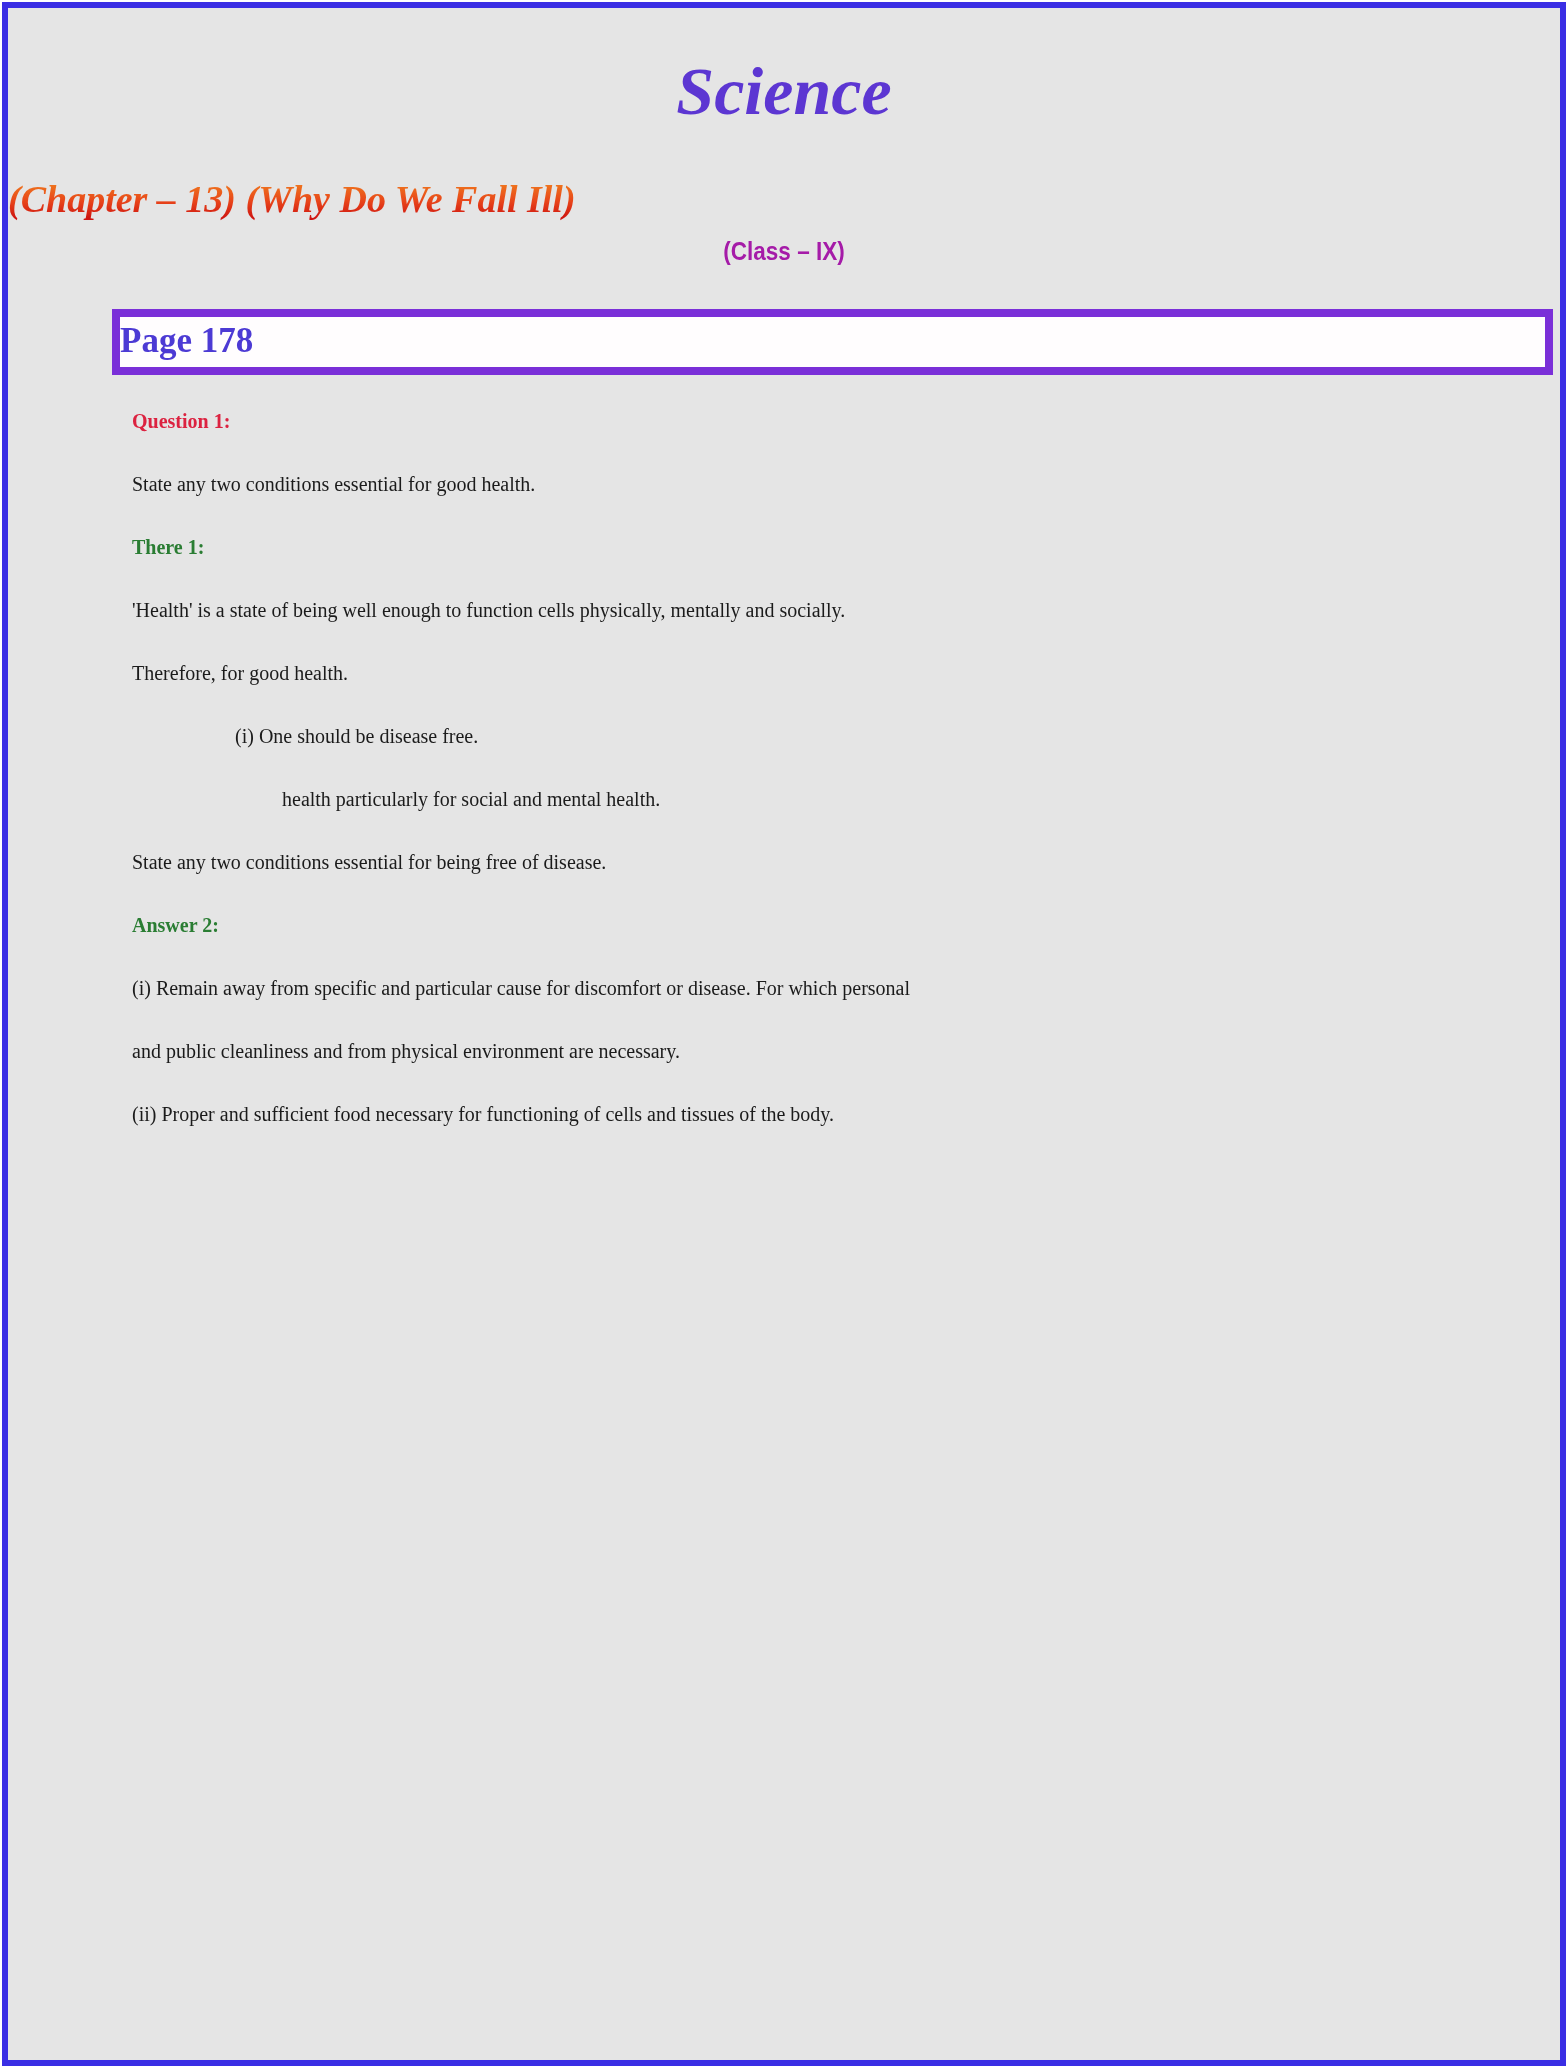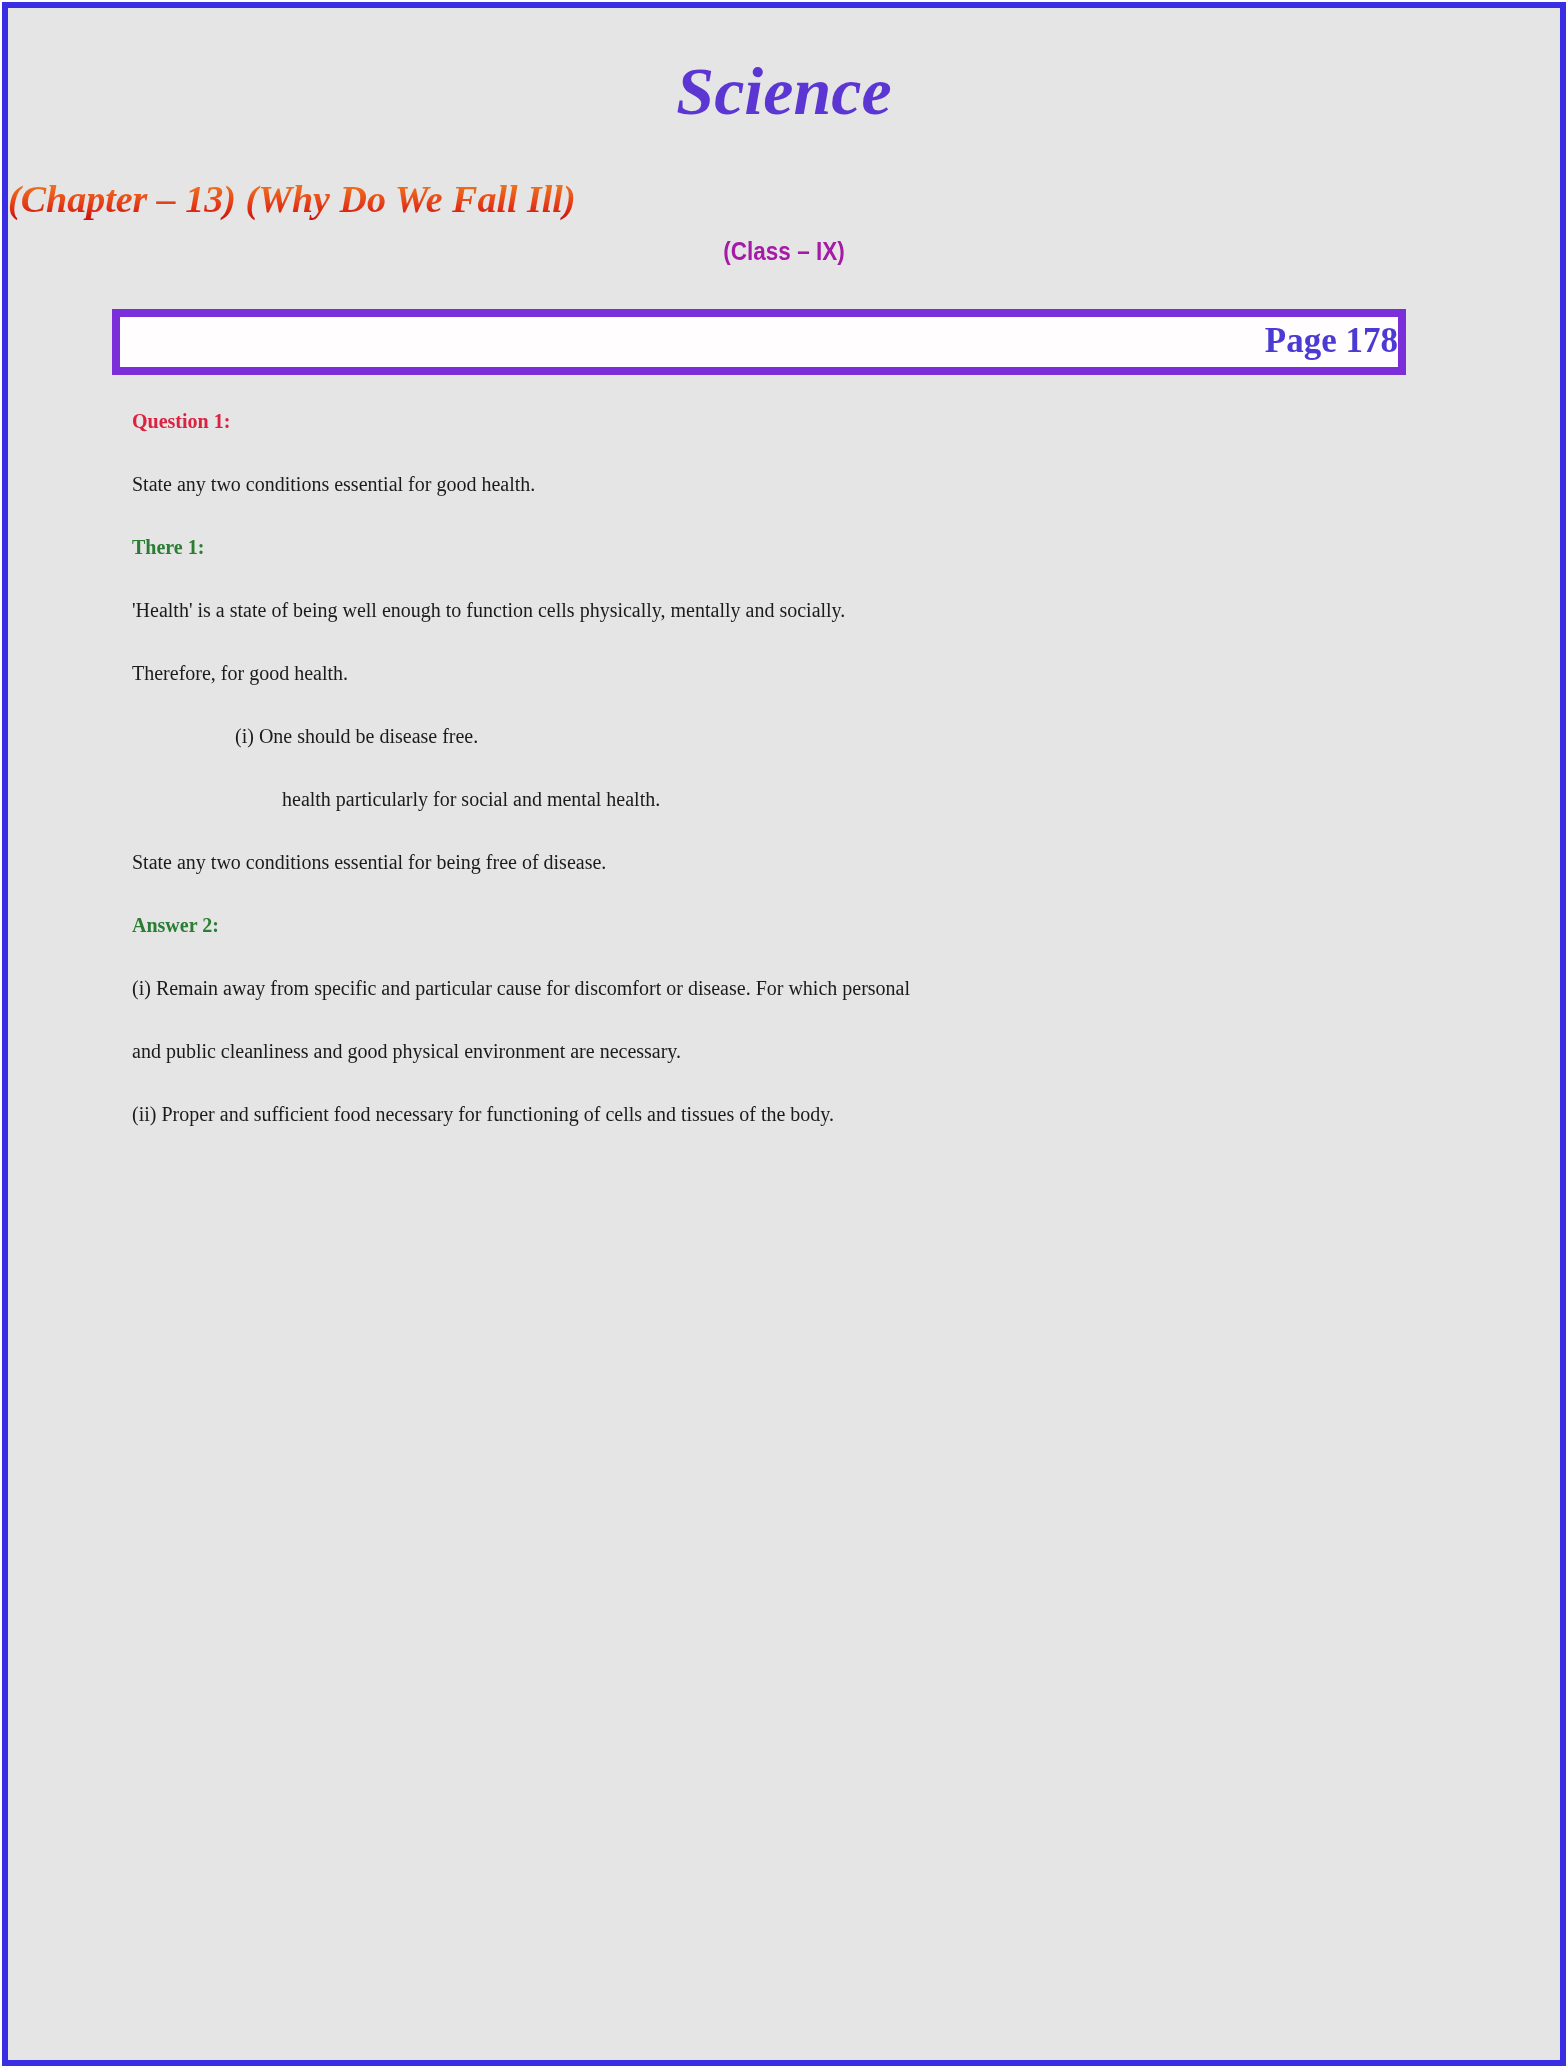--- a/index.html
+++ b/index.html
@@ -52,25 +52,25 @@
     text-align: center;
     font-family: "Liberation Sans", sans-serif;
     font-weight: 700;
     font-size: 25px;
     line-height: 31px;
     color: #a51ba8;
     transform: scaleX(0.9);
   }
   .page-banner {
     margin: 42px 16px 0 104px;
-    width: 1294px;
+    width: 1441px;
     box-sizing: border-box;
     border: 8px solid #7a2fd8;
     background: #fffdfe;
-    text-align: right;
+    text-align: left;
     padding: 5px 0 7px 0;
   }
   .page-banner .banner-text {
     font-size: 35px;
     line-height: 38px;
     font-weight: bold;
     color: #4c3ad4;
   }
   .qa {
     margin: 15px 60px 0 124px;
@@ -123,18 +123,18 @@
 
     <div class="line indent-cont">health particularly for social and mental health.</div>
 
 
     <div class="line">State any two conditions essential for being free of disease.</div>
 
     <div class="line label a-label">Answer 2:</div>
 
     <div class="line">(i) Remain away from specific and particular cause for discomfort or disease. For which personal</div>
 
-    <div class="line">and public cleanliness and good physical environment are necessary.</div>
+    <div class="line">and public cleanliness and from physical environment are necessary.</div>
 
     <div class="line">(ii) Proper and sufficient food necessary for functioning of cells and tissues of the body.</div>
 
   </main>
 </div>
 
 </body></html>

